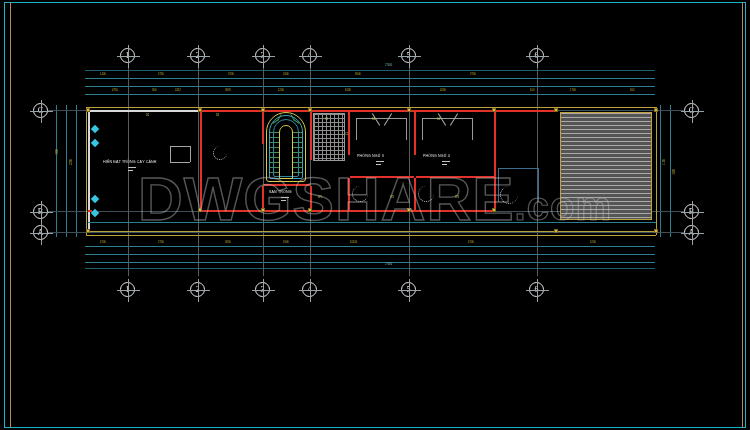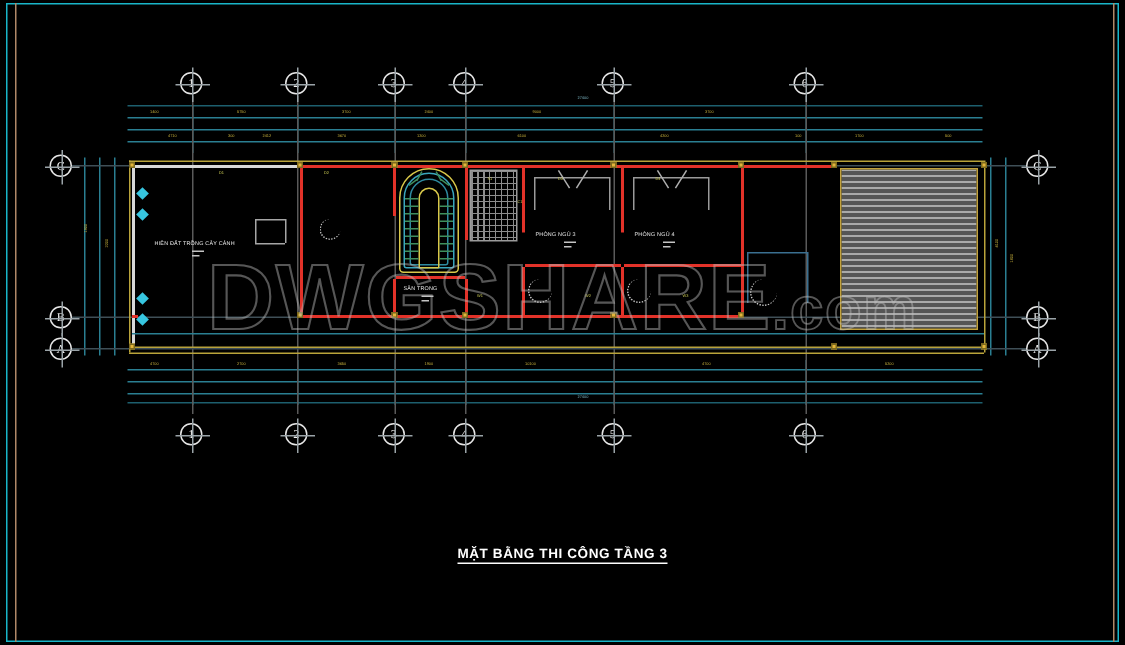--- a/index.html
+++ b/index.html
@@ -421,17 +421,14 @@
     <div class="tag" style="left:437px; top:118px;">D4</div>
     <div class="tag" style="left:318px; top:196px;">W1</div>
     <div class="tag" style="left:390px; top:196px;">W2</div>
     <div class="tag" style="left:455px; top:196px;">W3</div>
   </div>
 
   <div id="watermark">
     <span>DWGSHARE</span><span class="dot">.com</span>
   </div>
 
-  <div id="title">
-    <span>MẶT BẰNG THI CÔNG TẦNG 3</span>
-  </div>
 
 </div>
 
 </body></html>

